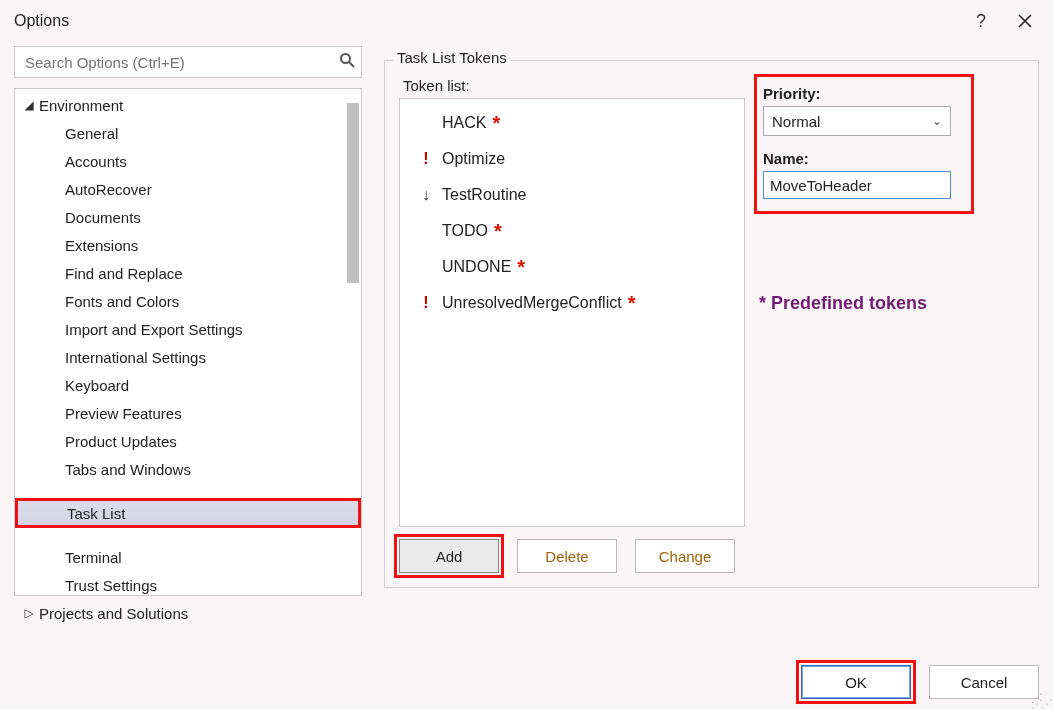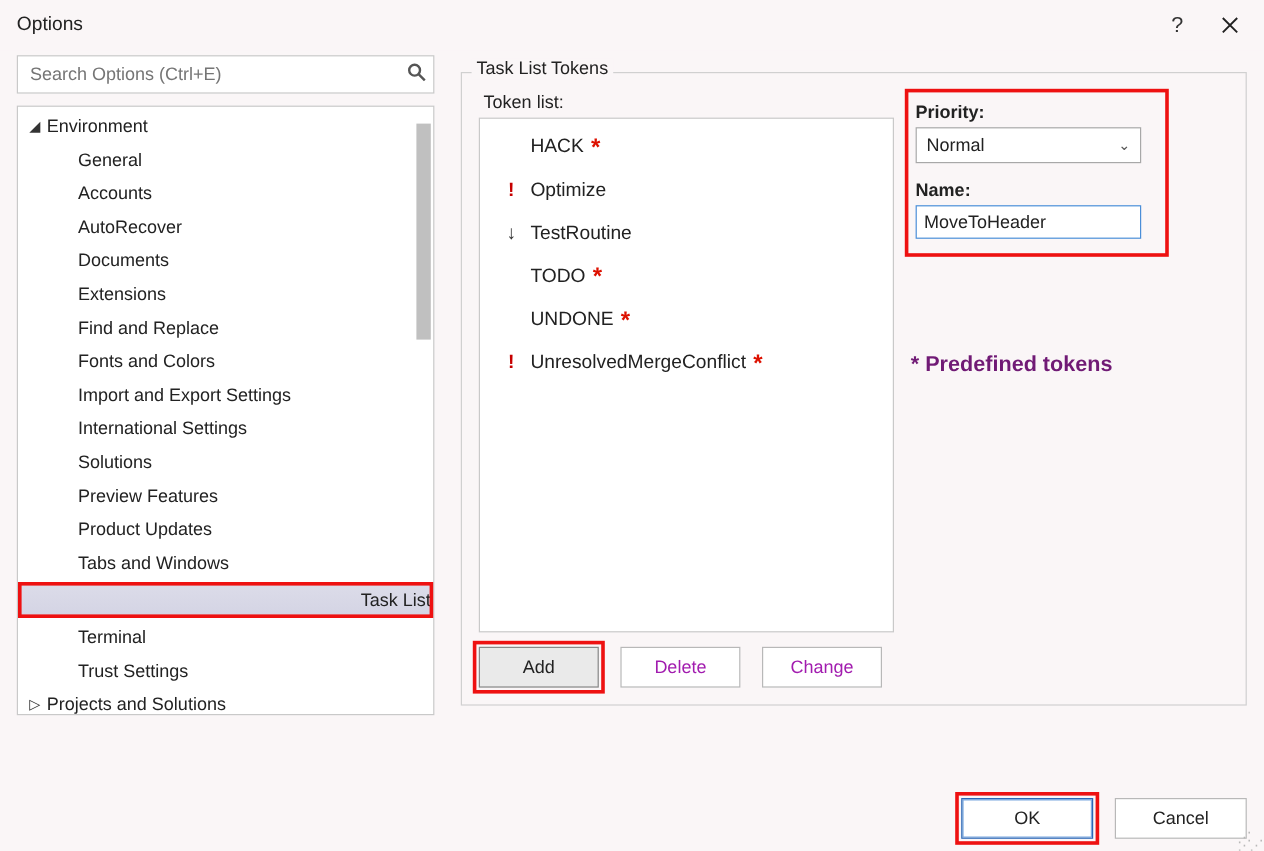--- a/index.html
+++ b/index.html
@@ -74,22 +74,21 @@
     align-items: center;
     height: 28px;
     padding-left: 4px;
   }
   .tnode.top { padding-left: 4px; }
   .tnode .arrow { width: 20px; text-align: center; font-size: 12px; color: #333; }
   .tnode.child { padding-left: 50px; }
   .tnode.selected {
     background: linear-gradient(#dcdce9, #d4d4e4);
     border: 1px solid #9aa6c6;
-    margin: 3px 1px;
-    justify-content: flex-end;
+    margin: 16px 1px;
   }
   .hl-red-box { outline: 3px solid #e11; outline-offset: -2px; }
   
   .rightpanel { flex: 1 1 auto; position: relative; }
   .groupbox {
     border: 1px solid #d0d0d0;
     background: #faf6f7;
     position: relative;
     height: 528px;
     padding: 10px 14px 14px 14px;
@@ -114,21 +113,21 @@
   .tkitem .star { color: #d10; margin-left: 6px; font-size: 20px; font-weight:bold;}
   .tkbtns { display:flex; gap: 18px; margin-top: 12px; }
   .btn {
     display:inline-flex; align-items:center; justify-content:center;
     height: 34px; min-width: 100px;
     border: 1px solid #b8b8b8;
     background: #fff;
     font-size: 15px;
     color: #222;
   }
-  .btn.disabled { color: #a21caf; }
+  .btn.disabled { color: #a16207; }
   .btn.focus {
     background: #eaeaea;
     border: 1px solid #888;
   }
   .tokenright { flex: 1 1 auto; position: relative; padding-top:8px;}
   .rightfields {
     padding: 4px 4px 10px 4px;
   }
   .flabel { margin: 2px 0 4px 0; font-weight: bold; }
   .select {
@@ -223,21 +222,21 @@
         <div class="tnode child">
             <span>Fonts and Colors</span>
           </div>
         <div class="tnode child">
             <span>Import and Export Settings</span>
           </div>
         <div class="tnode child">
             <span>International Settings</span>
           </div>
         <div class="tnode child">
-            <span>Solutions</span>
+            <span>Keyboard</span>
           </div>
         <div class="tnode child">
             <span>Preview Features</span>
           </div>
         <div class="tnode child">
             <span>Product Updates</span>
           </div>
         <div class="tnode child">
             <span>Tabs and Windows</span>
           </div>

